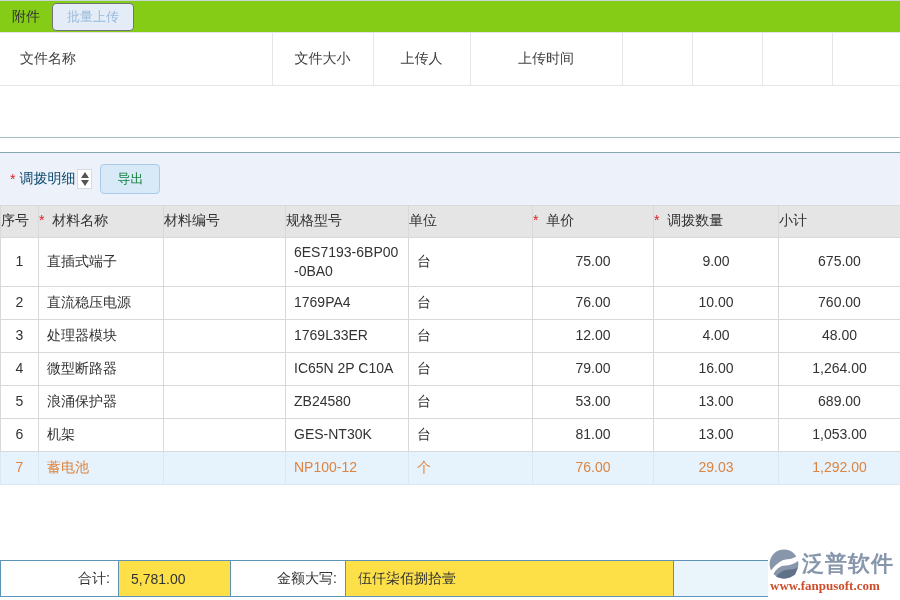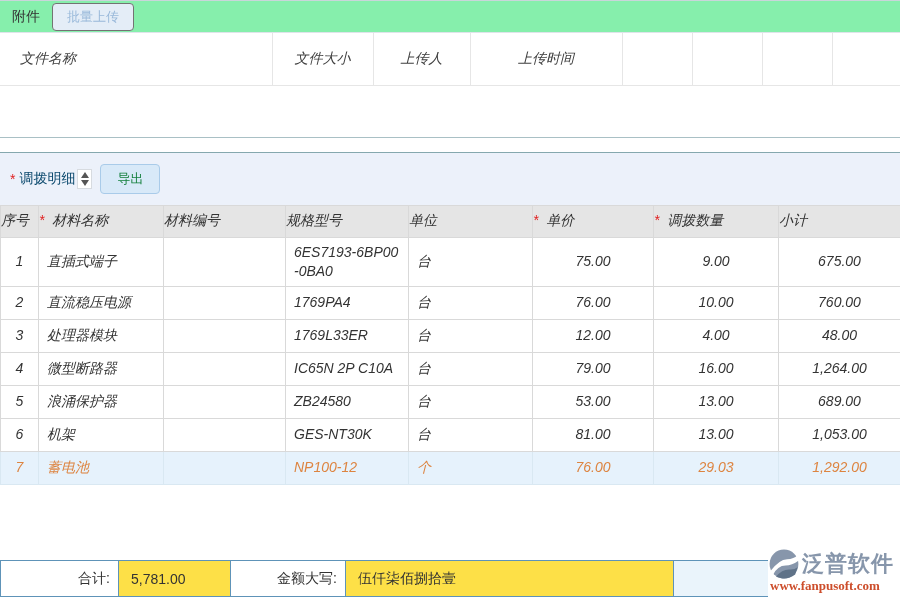--- a/index.html
+++ b/index.html
@@ -1,28 +1,28 @@
 <!DOCTYPE html>
 <html><head>
 <meta charset="utf-8">
 <style>
   * { margin:0; padding:0; box-sizing:border-box; }
   html,body { width:900px; height:600px; overflow:hidden; background:#fff;
     font-family:"Liberation Sans","DejaVu Sans",sans-serif; font-size:14px; color:#333; }
   .page { position:relative; width:900px; height:600px; }
 
   
-  .top-strip { height:33px; background:#86efac; border-top:1px solid #c9d6da;
+  .top-strip { height:33px; background:#84cc16; border-top:1px solid #c9d6da;
     border-bottom:1px solid #dfe4ea; display:flex; align-items:center; padding-left:12px; }
   .att-label { margin-right:12px; color:#333; }
   .btn-light { background:#e4edf7; border:1px solid #737373; color:#9ab9da;
     border-radius:4px; padding:4px 14px; font-size:13px; cursor:pointer; }
 
   
-  table { border-collapse:collapse; table-layout:fixed; width:900px;font-style:italic; }
+  table { border-collapse:collapse; table-layout:fixed; width:900px; }
   .att-table td { border-right:1px solid #e6e6e6; border-bottom:1px solid #e6e6e6;
     height:52px; color:#404040; padding:0 8px; }
   .att-table td:first-child { text-align:left; padding-left:20px; }
   .att-table td { text-align:center; }
   .att-table td:last-child { border-right:none; }
   .att-empty { height:52px; background:#fff; border-bottom:1px solid #a9c0c5; }
   .gap14 { height:14px; background:#fff; }
 
   
   .panel-strip { height:53px; border-top:1px solid #85a8ae; background:#ecf1fa;

